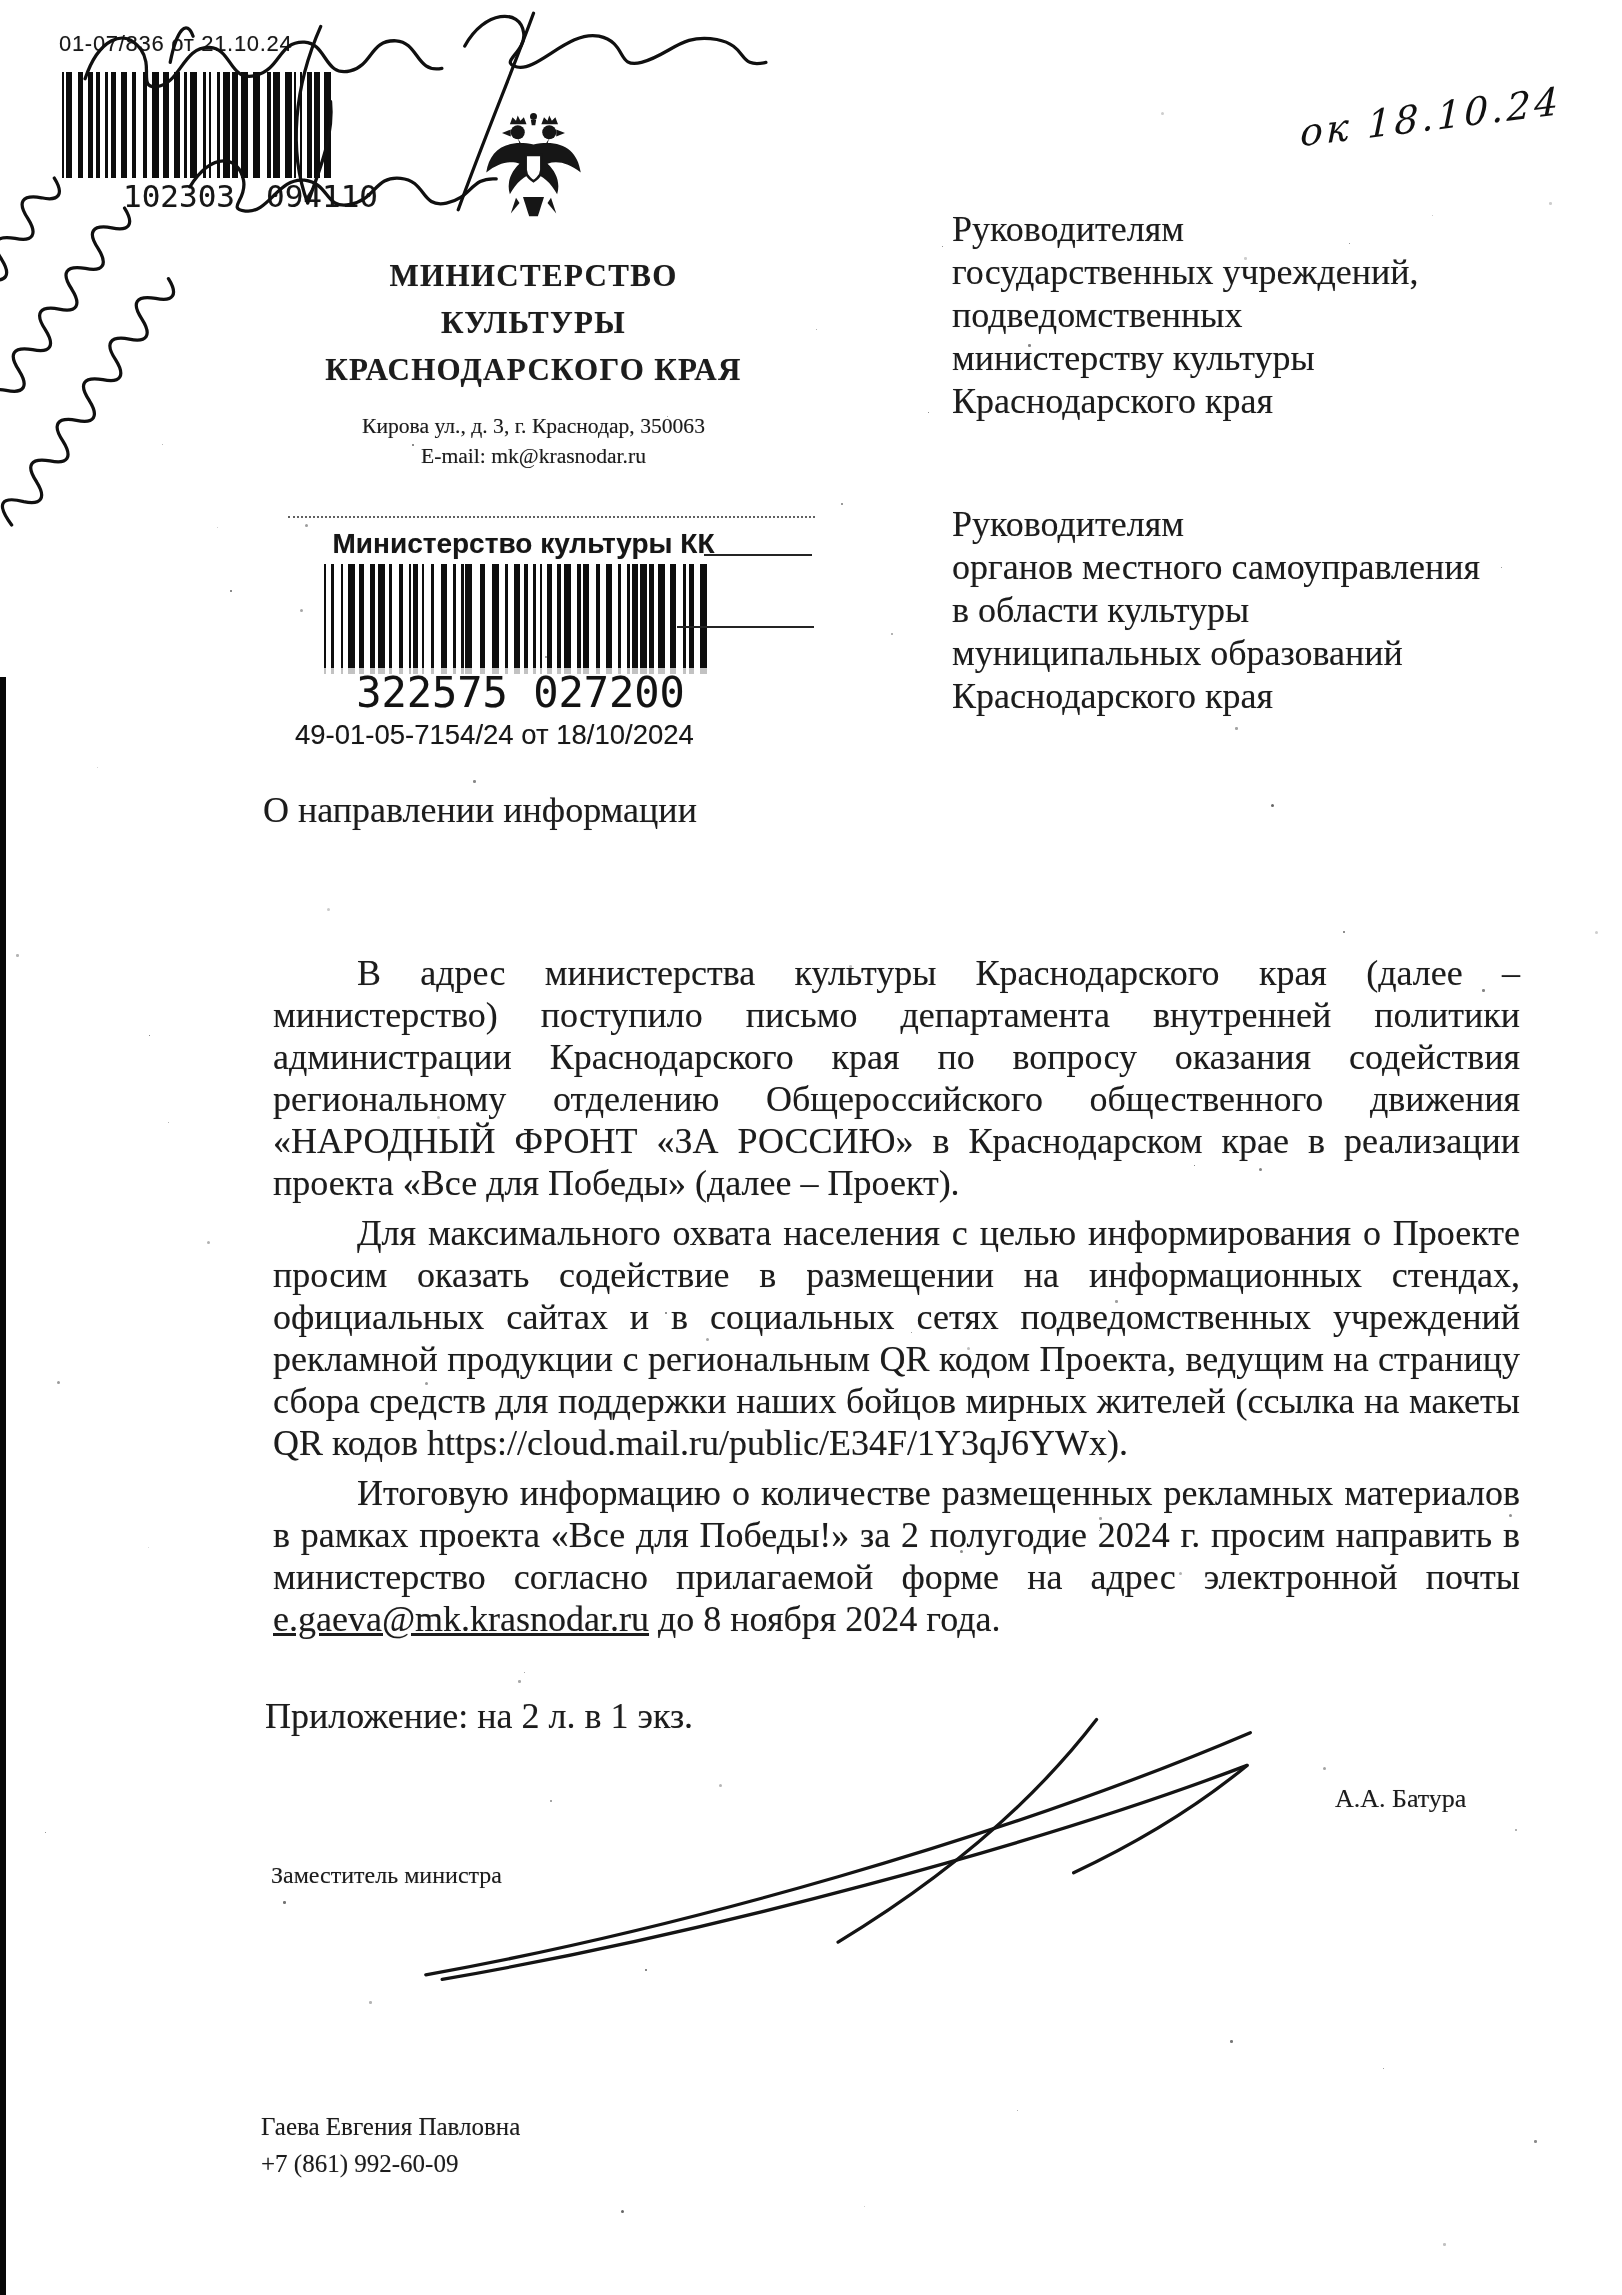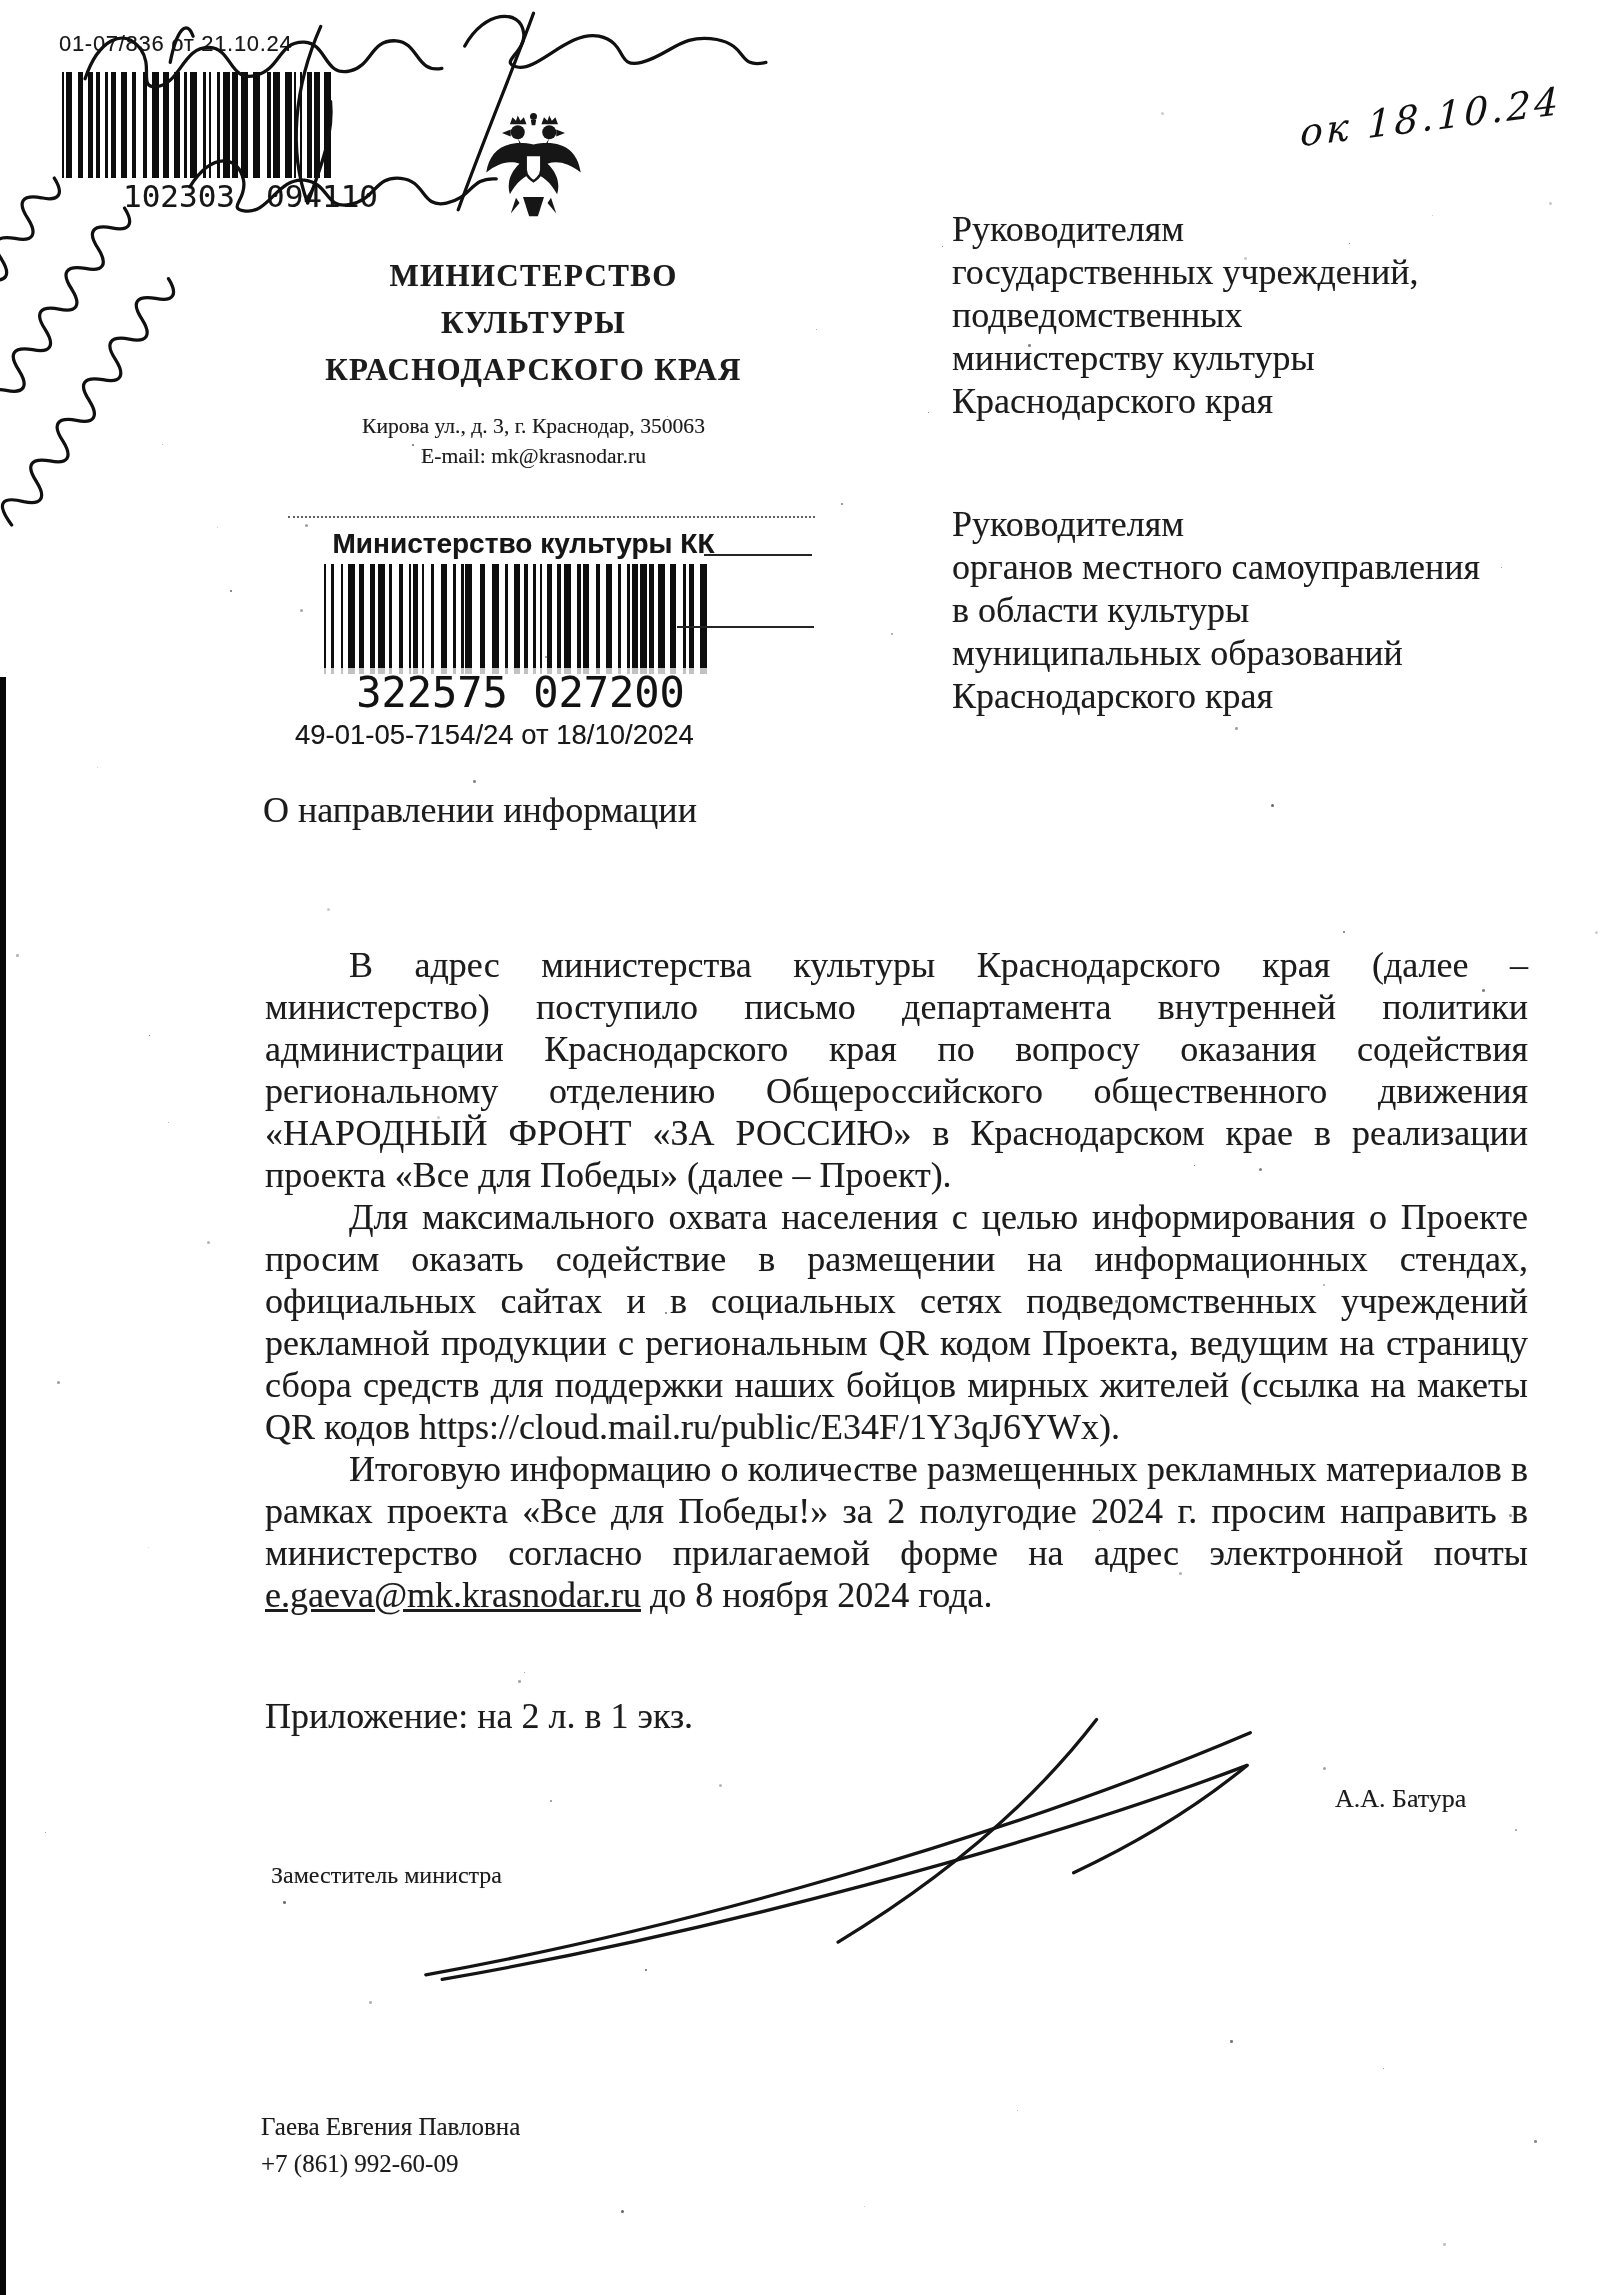--- a/index.html
+++ b/index.html
@@ -55,21 +55,21 @@
   
   .recipients{position:absolute;left:952px;width:602px;font-size:36px;line-height:43px;}
   .r1{top:208px;}
   .r2{top:503px;}
 
   
   .subject{position:absolute;left:263px;top:789px;font-size:36px;}
   .salutation{position:absolute;left:265px;top:876px;width:1263px;text-align:center;font-size:36px;}
   .body-text{position:absolute;left:265px;top:944px;width:1263px;
     font-size:36px;line-height:42px;text-align:justify;}
-  .body-text p{margin:0;text-indent:84px;}
+  .body-text p{margin:8px;text-indent:84px;}
   .u{text-decoration:underline;}
 
   .attachment{position:absolute;left:265px;top:1695px;font-size:36px;}
 
   
   .sig-pos{position:absolute;left:265px;top:1862px;font-size:24px;margin-left:6px;}
   .sig-name{position:absolute;left:1335px;top:1784px;font-size:26px;}
   .sig{position:absolute;left:380px;top:1701px;width:1047px;height:295px;overflow:visible;}
   .sig path{fill:none;stroke:#141414;stroke-width:5;stroke-linecap:round;}
 

